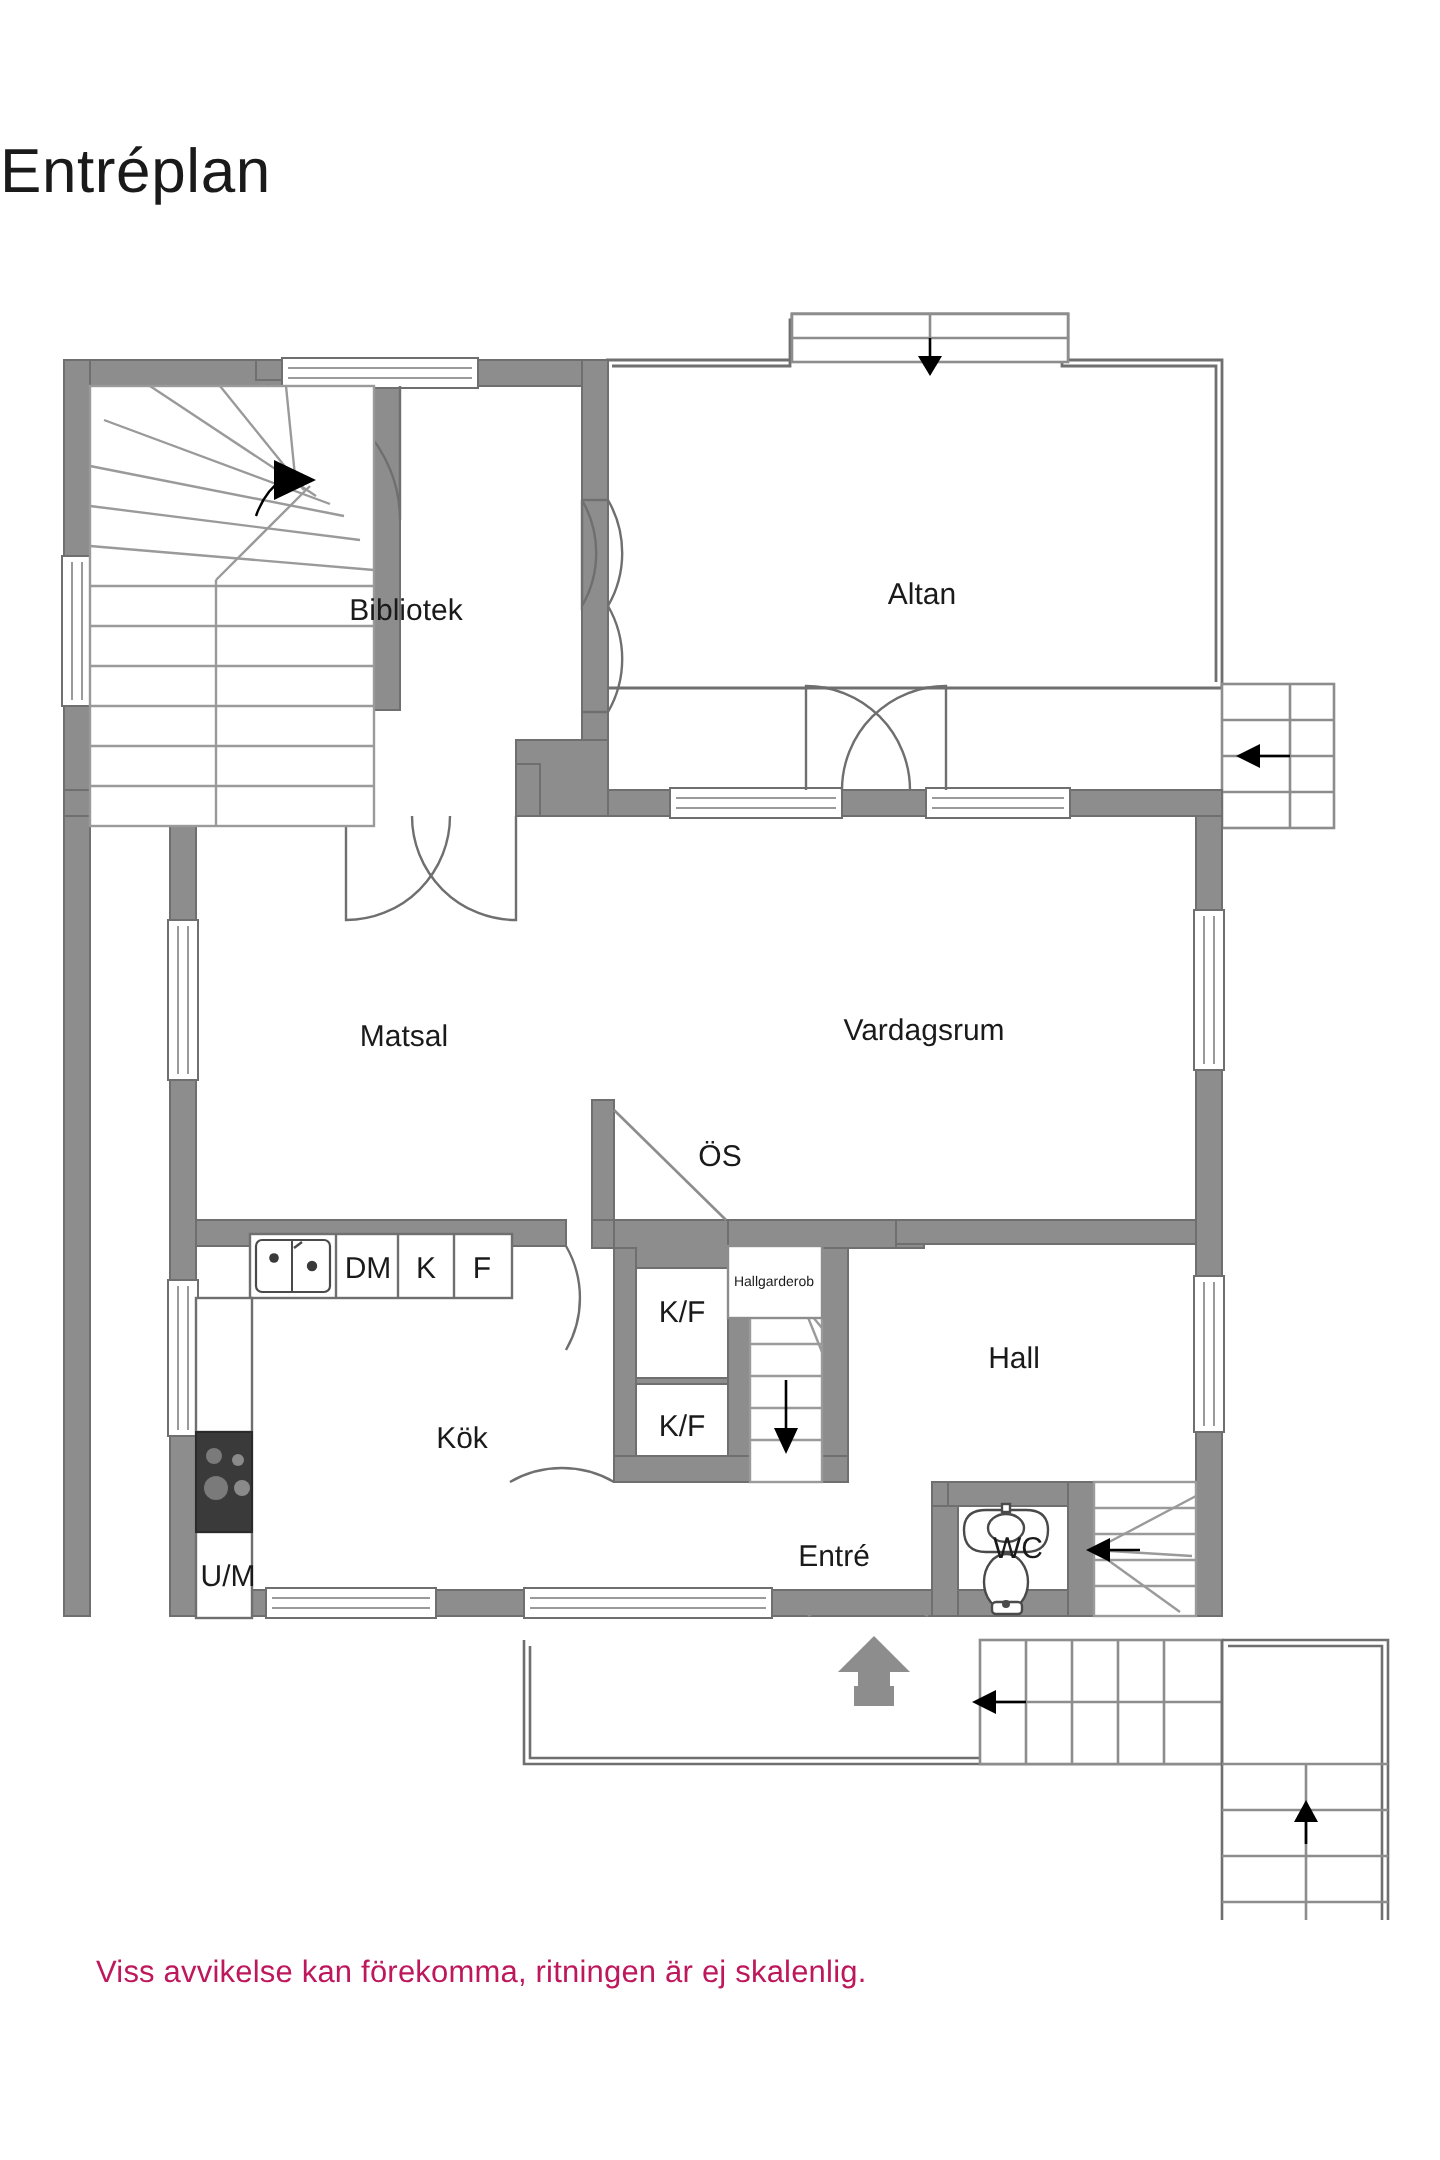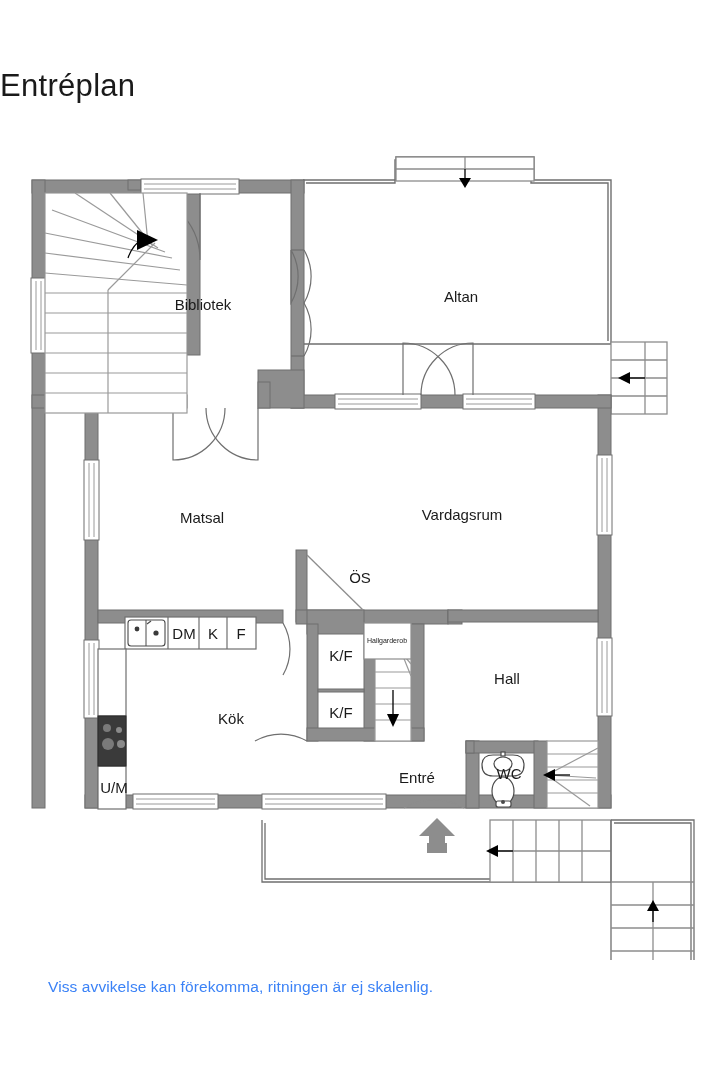--- a/index.html
+++ b/index.html
@@ -32,21 +32,21 @@
     left: 0;
     width: 720px;
     height: 830px;
   }
   #plan-caption {
     position: absolute;
     top: 978px;
     left: 48px;
     font-size: 15.5px;
     font-weight: 400;
-    color: #3b82f6;
+    color: #be185d;
     letter-spacing: 0.1px;
   }
   svg text {
     font-family: "Liberation Sans", sans-serif;
     fill: #1a1a1a;
   }
   .room-label { font-size: 15px; text-anchor: middle; }
   .appliance-label { font-size: 15px; text-anchor: middle; }
   .small-label { font-size: 7px; text-anchor: middle; }
 </style>

